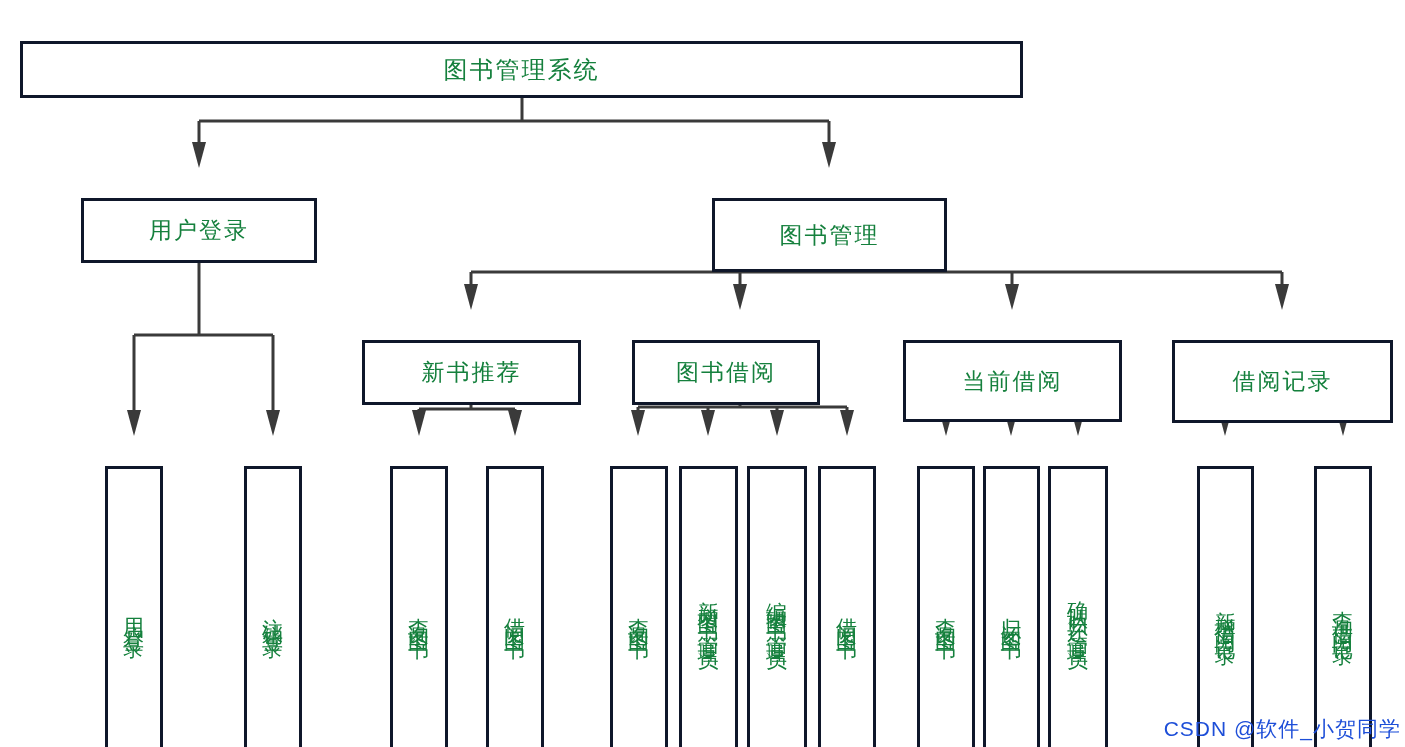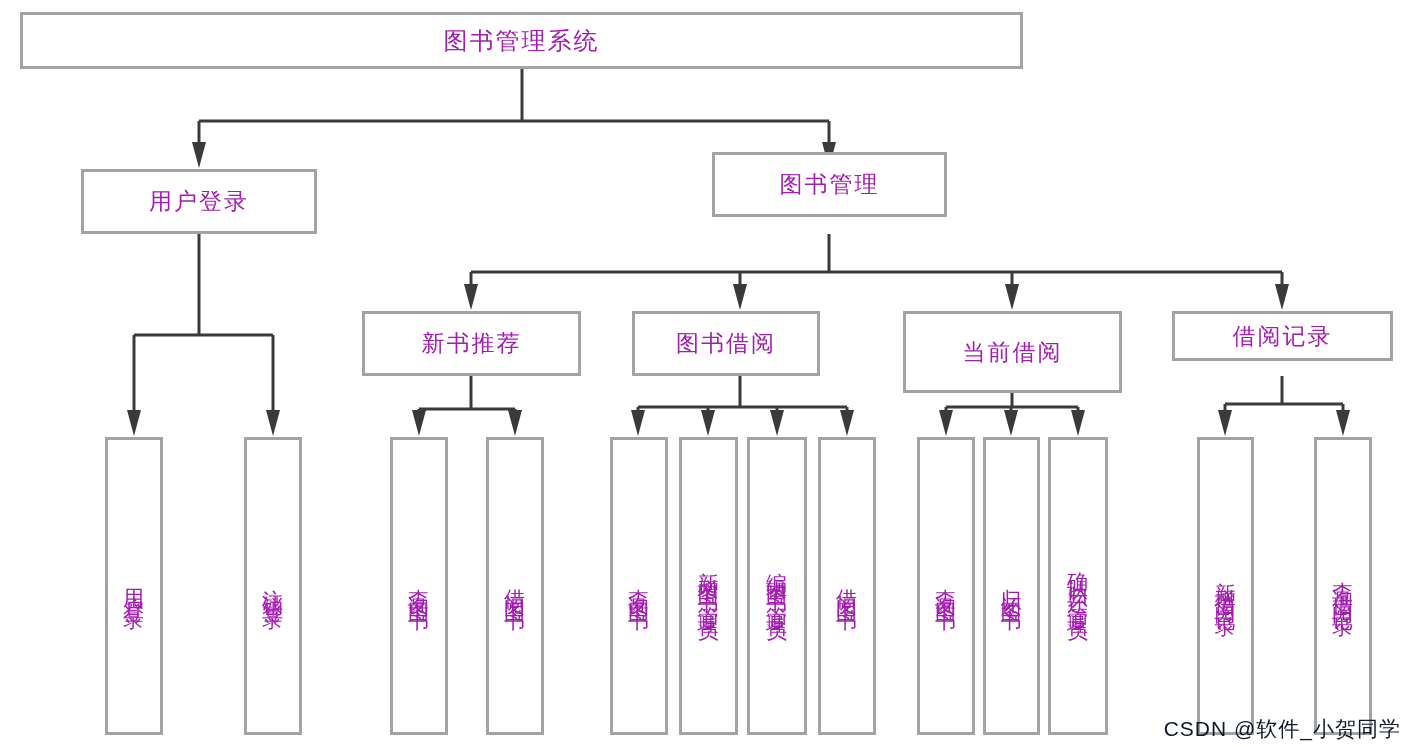--- a/index.html
+++ b/index.html
@@ -10,47 +10,48 @@
     overflow:hidden;
     font-family:"Liberation Sans", sans-serif;
   }
   #connectors {
     position:absolute; left:0; top:0; width:1405px; height:747px;
     z-index:1;
   }
   .box {
     position:absolute;
     box-sizing:border-box;
-    border:3px solid #a3a3a3;
+    border:3px solid #0f172a;
     background:#ffffff;
     display:flex;
     align-items:center;
     justify-content:center;
     z-index:2;
-    color:#a21caf;
+    color:#15803d;
+    margin-top:29px;
   }
   .hlabel {
     font-size:23px;
     letter-spacing:2px;
     white-space:nowrap;
   }
   .root .hlabel { font-size:24px; }
   .vlabel {
     writing-mode:vertical-rl;
     text-orientation:mixed;
     font-size:21px;
     letter-spacing:7px;
     line-height:1;
   }
   #watermark {
     position:absolute;
     right:4px;
     bottom:4px;
     z-index:10;
-    color:#0f172a;
+    color:#1d4ed8;
     font-size:21px;
     letter-spacing:1px;
     white-space:nowrap;
   }
 </style>
 </head>
 <body>
 
 <div id="canvas">
 
@@ -87,34 +88,34 @@
     </g>
   </svg>
 
   <div class="box root" style="left:20px;top:12px;width:1003px;height:57px">
     <span class="hlabel">图书管理系统</span>
   </div>
 
   <div class="box" style="left:81px;top:169px;width:236px;height:65px">
     <span class="hlabel">用户登录</span>
   </div>
-  <div class="box" style="left:712px;top:152px;width:235px;height:65px">
+  <div class="box" style="left:712px;top:169px;width:235px;height:74px">
     <span class="hlabel">图书管理</span>
   </div>
 
   <div class="box" style="left:362px;top:311px;width:219px;height:65px">
     <span class="hlabel">新书推荐</span>
   </div>
   <div class="box" style="left:632px;top:311px;width:188px;height:65px">
     <span class="hlabel">图书借阅</span>
   </div>
   <div class="box" style="left:903px;top:311px;width:219px;height:82px">
     <span class="hlabel">当前借阅</span>
   </div>
-  <div class="box" style="left:1172px;top:311px;width:221px;height:50px">
+  <div class="box" style="left:1172px;top:311px;width:221px;height:83px">
     <span class="hlabel">借阅记录</span>
   </div>
 
   <div class="box" style="left:105px;top:437px;width:58px;height:298px">
     <span class="vlabel">用户登录</span>
   </div>
   <div class="box" style="left:244px;top:437px;width:58px;height:298px">
     <span class="vlabel">注销登录</span>
   </div>
 

